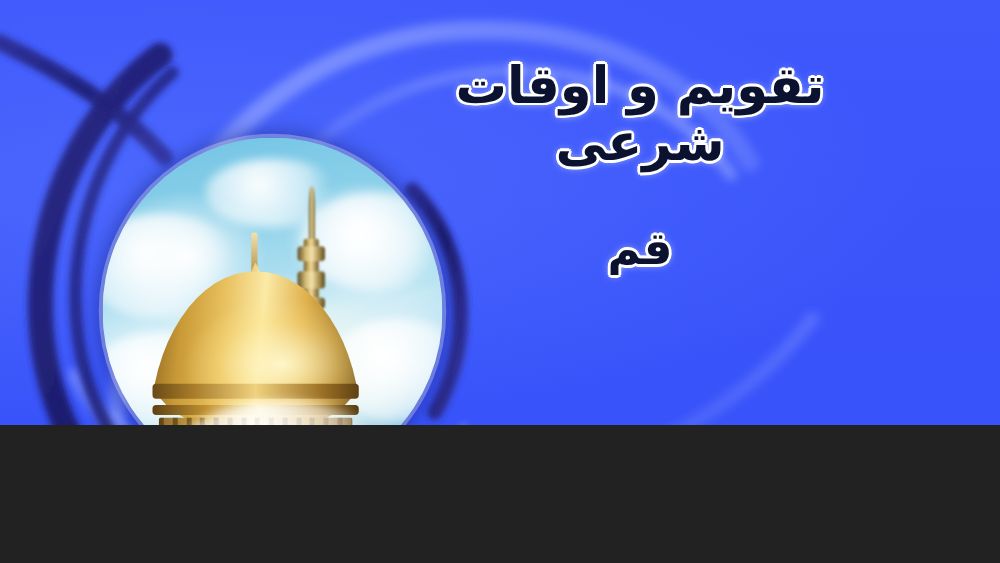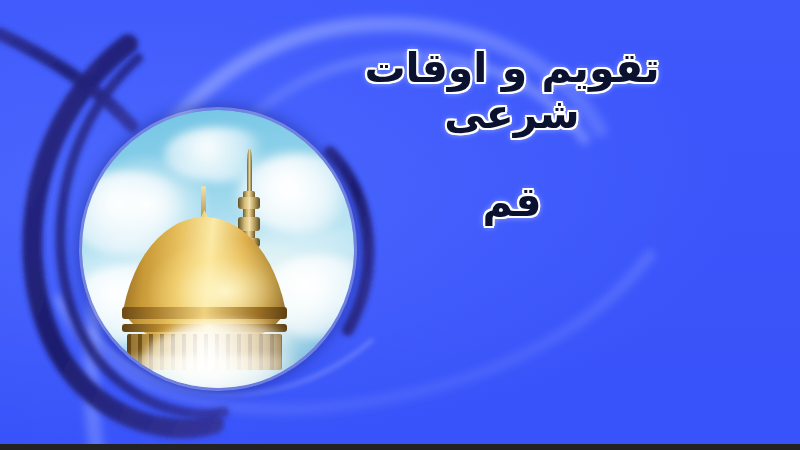--- a/index.html
+++ b/index.html
@@ -3,21 +3,21 @@
 <meta charset="utf-8">
 <style>
   html, body {
     margin: 0;
     padding: 0;
     background: #222;
   }
   #banner {
     position: relative;
     width: 800px;
-    height: 444px;
+    height: 340px;
     overflow: hidden;
     background: #3b55fb;
     font-family: "DejaVu Sans", sans-serif;
   }
 
   
   .bg-wash {
     position: absolute;
     inset: 0;
     background:
@@ -202,21 +202,21 @@
        1.6px -1.6px 0 #ffffff,
       -1.6px  1.6px 0 #ffffff,
        1.6px  1.6px 0 #ffffff,
       -2.2px  0    0 #ffffff,
        2.2px  0    0 #ffffff,
        0     -2.2px 0 #ffffff,
        0      2.2px 0 #ffffff,
        0 0 7px rgba(255,255,255,0.85);
   }
   .line-1 { font-size: 41px; }
-  .line-2 { font-size: 41px; margin-top: 42px; }
+  .line-2 { font-size: 36px; margin-top: 42px; }
 </style>
 </head>
 <body>
 
 <div id="banner">
 
   <div class="bg-wash"></div>
 
   <svg class="swoosh-layer" viewBox="0 0 800 450" preserveAspectRatio="none" aria-hidden="true">
     <defs>

